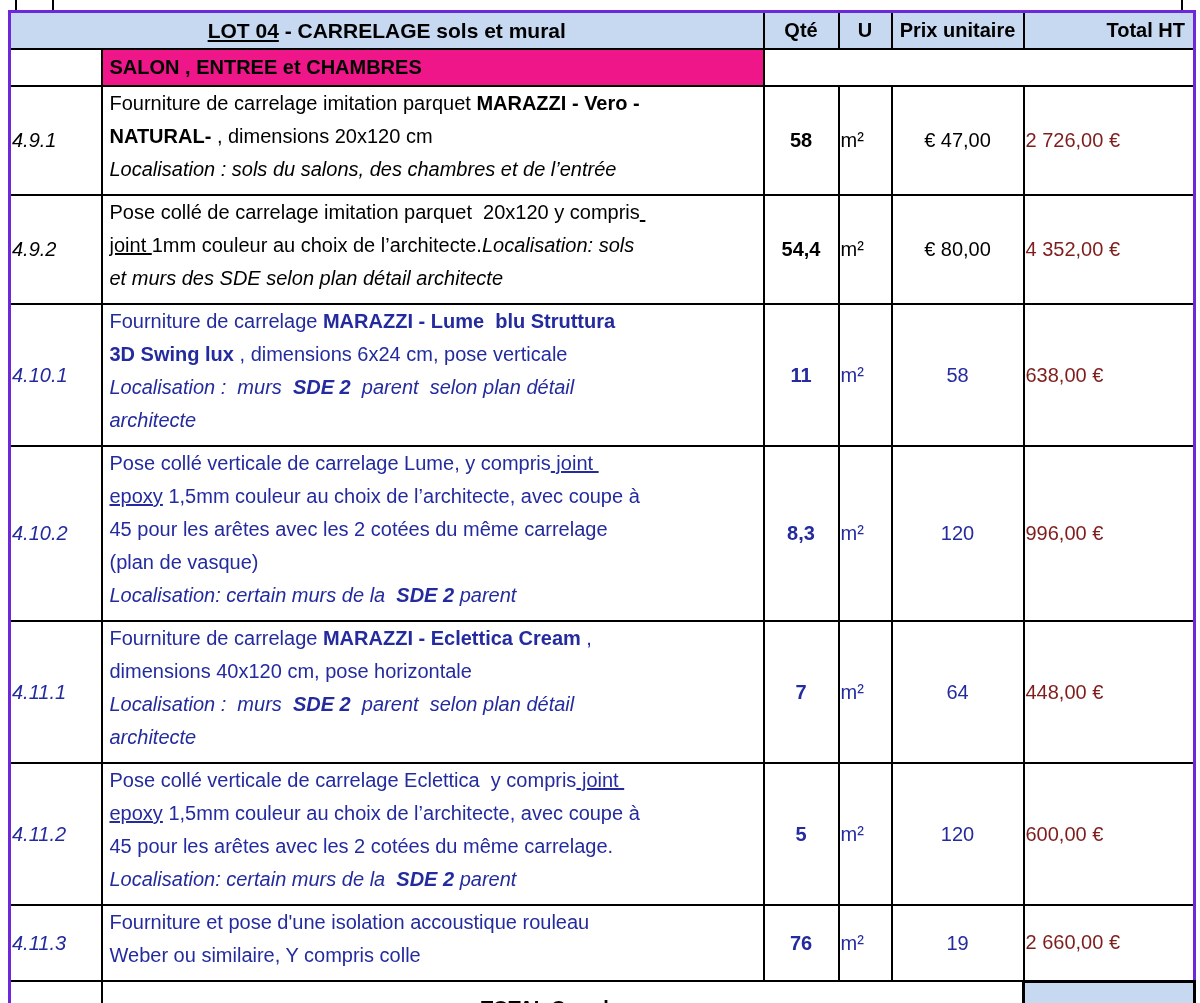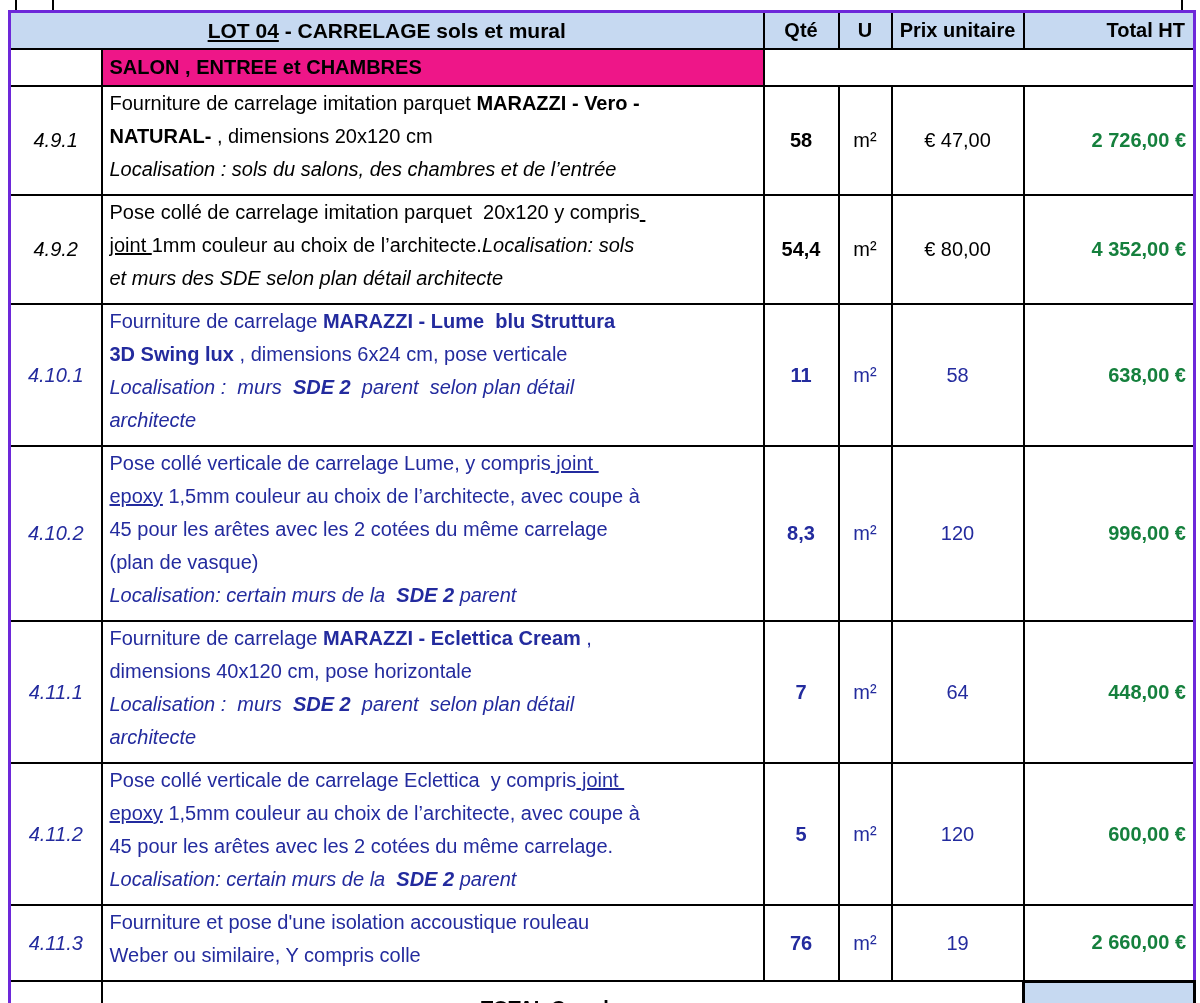--- a/index.html
+++ b/index.html
@@ -14,26 +14,26 @@
         border:3px solid #6d28d9;font-size:20px;line-height:33px;}
   th,td{border:2px solid #000;vertical-align:middle;overflow:hidden;}
   thead tr{height:34px;}
   tfoot tr{height:56px;}
   th{background:var(--blue,#C6D9F1);font-weight:bold;}
   .cell-title{text-align:center;font-size:21px;}
   .cell-title .u-title{text-decoration:underline;}
   .cell-colhead{text-align:center;}
   .cell-totalhead{text-align:right;padding-right:8px;}
 
-  .cell-ref{text-align:center;font-style:italic;}
+  .cell-ref{font-style:italic;}
   .cell-desc{padding:0 10px 8px 7px;white-space:pre-wrap;}
   .cell-qty{text-align:center;font-weight:bold;}
-  .cell-unit{text-align:center;}
+  .cell-unit{text-align:left;}
   .cell-price{text-align:center;}
-  .cell-total{text-align:right;padding-right:7px;color:#15803d;font-weight:bold;}
+  .cell-total{text-align:left;padding-right:7px;color:#7f1d1d;}
   tr.ink-navy .cell-ref,tr.ink-navy .cell-desc,tr.ink-navy .cell-qty,
   tr.ink-navy .cell-unit,tr.ink-navy .cell-price{color:var(--navy,#232B9E);}
   .cell-section{background:var(--pink,#EE1688);font-weight:bold;padding-left:7px;}
   .b{font-weight:bold;}.i{font-style:italic;}.u{text-decoration:underline;}
 
   .cell-total-label{text-align:center;font-weight:bold;}
   .cell-total-value{border:3px solid #000;background:var(--blue,#C6D9F1);
         font-weight:bold;font-size:21px;text-align:right;padding-right:6px;
         color:var(--totalink,#15154A);}
 </style>

